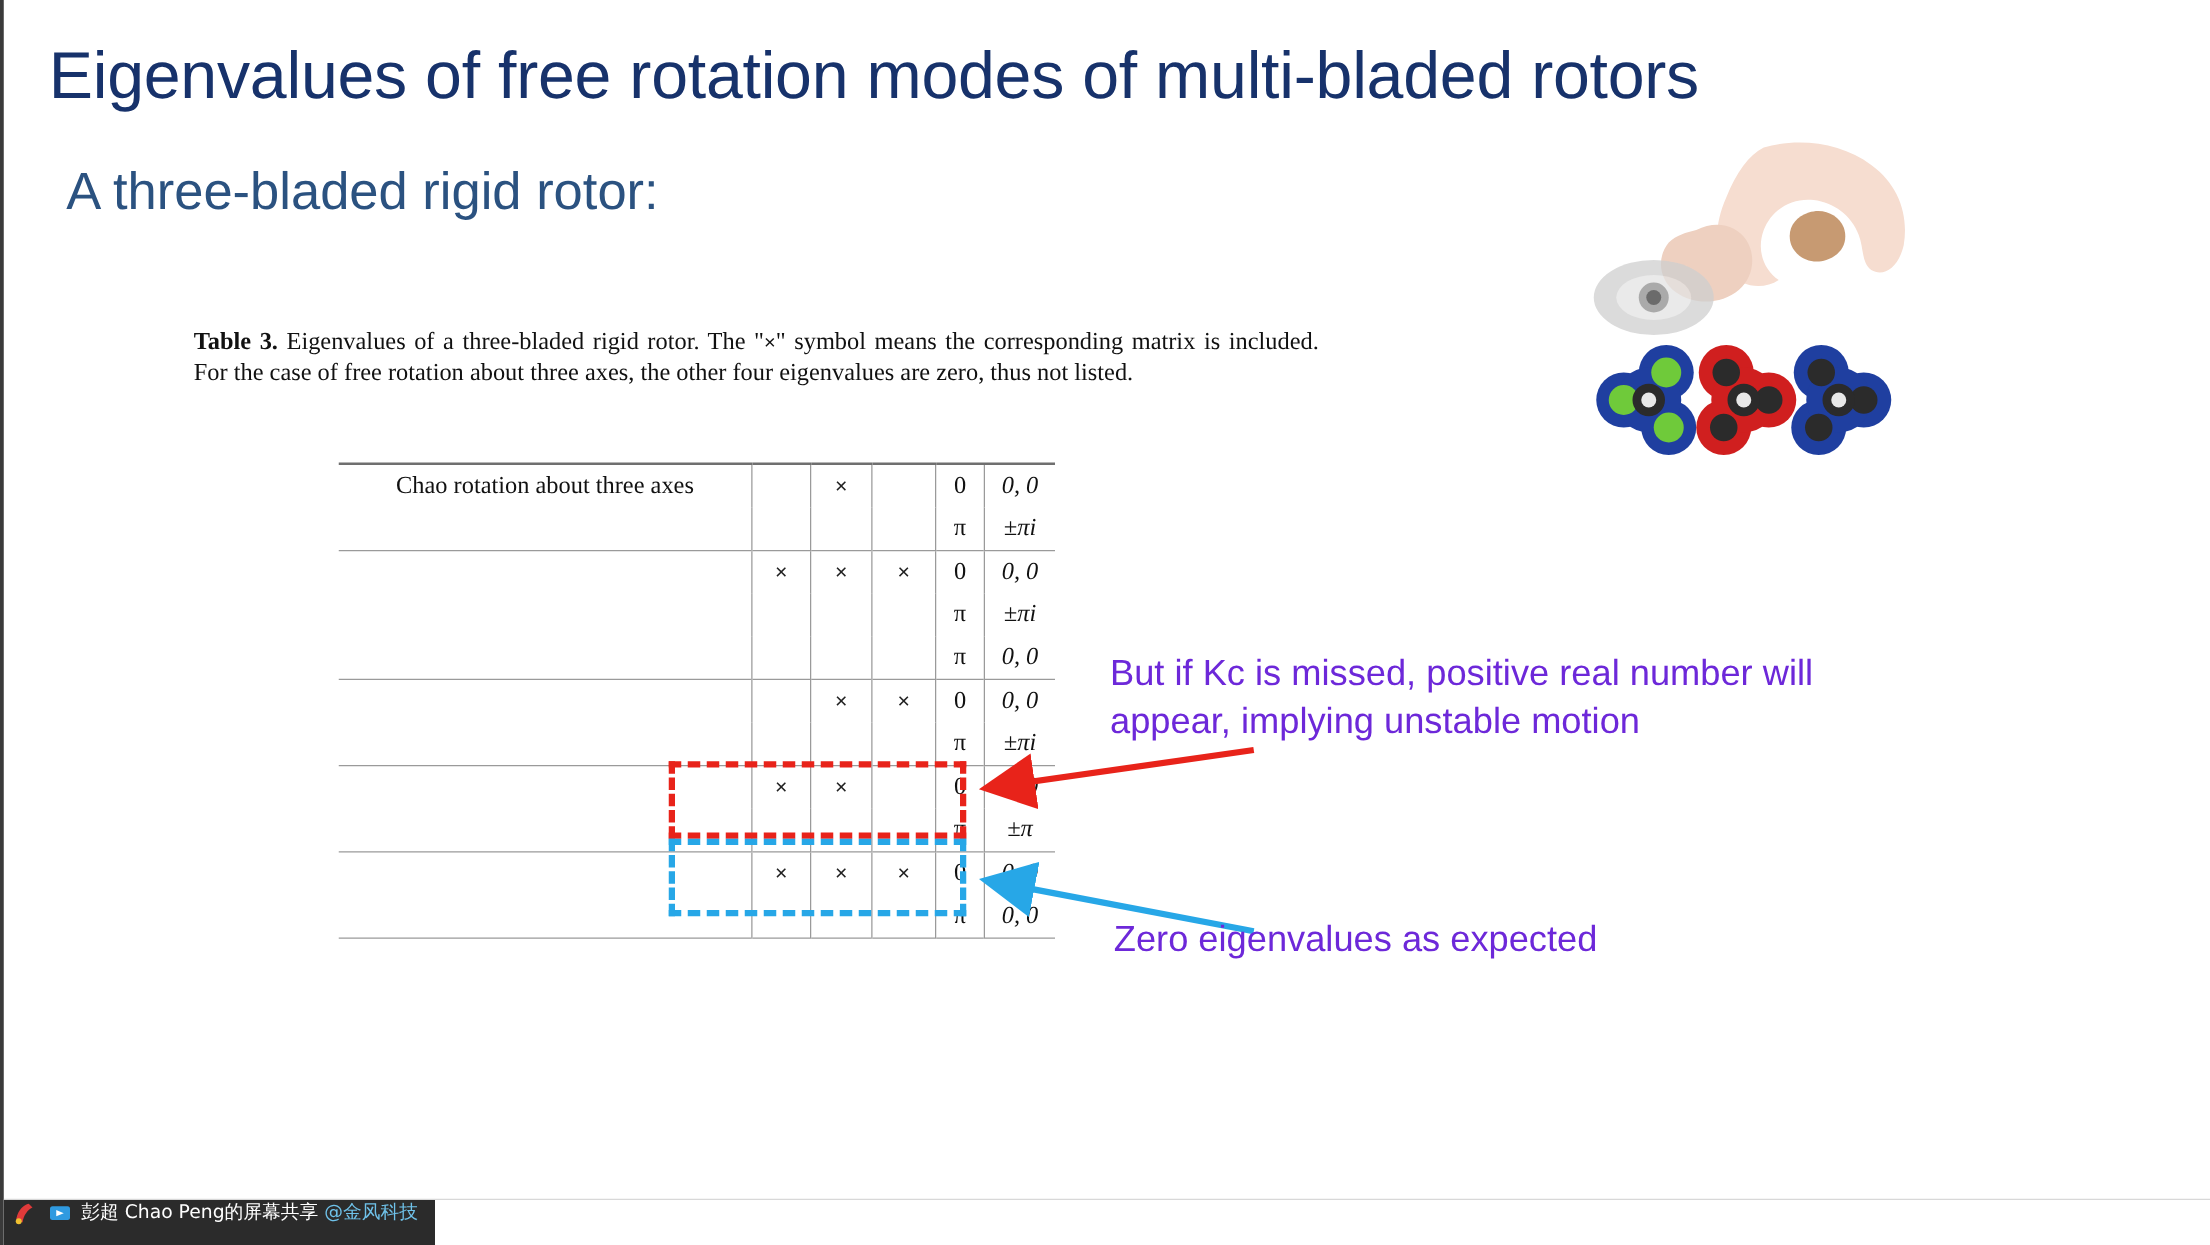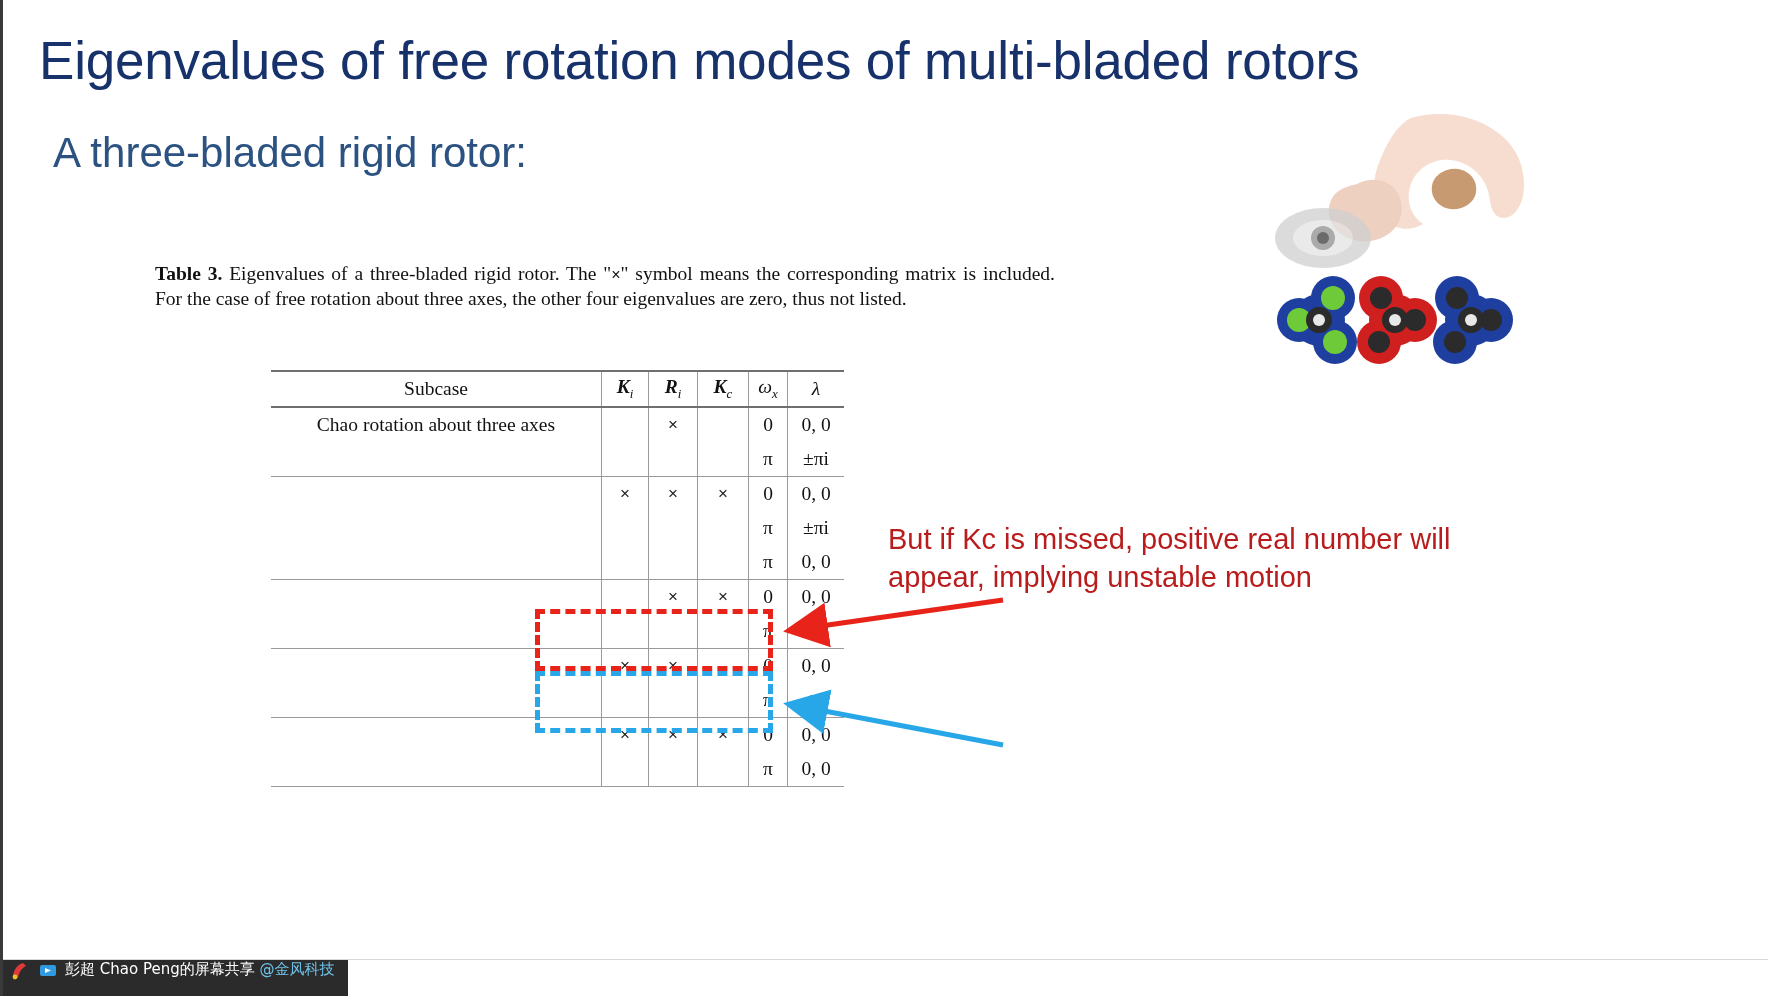--- a/index.html
+++ b/index.html
@@ -73,21 +73,21 @@
   .c-w{width:38px;}
   .c-l{width:56px;text-align:left;padding-left:10px;}
   .toprule td{border-top:2px solid #6f6f6f;}
   .midrule td{border-top:1px solid #9a9a9a;}
   .botrule td{border-top:1px solid #9a9a9a;}
   .hdr td{height:36px;}
   .it{font-style:italic;}
   .sub{font-size:13px;vertical-align:sub;font-style:italic;}
   .bi{font-weight:bold;font-style:italic;}
   .xm{font-family:"Liberation Sans",sans-serif;font-size:17px;color:#222;}
-  .lam{font-family:"Liberation Serif",serif;}
+  .lam{font-family:"Liberation Serif",serif;font-style:italic;}
 
   
   .box{
     position:absolute;
     box-sizing:border-box;
     pointer-events:none;
   }
   .box-red{
     left:532px;top:609px;width:238px;height:62px;
     border:5px dashed #e8231a;
@@ -95,21 +95,21 @@
   .box-blue{
     left:532px;top:671px;width:238px;height:62px;
     border:5px dashed #27a7e7;
   }
   
   .arrowsvg{position:absolute;left:0;top:0;width:1768px;height:996px;pointer-events:none;}
 
   
   .annot{
     position:absolute;
-    color:#b91c1c;
+    color:#6d28d9;
     font-size:29px;
     line-height:1.32;
   }
   .annot-red{left:885px;top:520px;width:620px;}
   .annot-blue{left:888px;top:733px;width:560px;}
 
   
   .photo{
     position:absolute;left:1258px;top:110px;width:272px;height:265px;
   }
@@ -145,28 +145,20 @@
   <div class="title">Eigenvalues of free rotation modes of multi-bladed rotors</div>
   <div class="subtitle">A three-bladed rigid rotor:</div>
 
   <div class="paperblock">
     <div class="caption"><b>Table 3.</b><span> Eigenvalues of a three-bladed rigid rotor. The "</span><span class="xsym">×</span><span>" symbol means the corresponding matrix is included. For the case of free rotation about three axes, the other four eigenvalues are zero, thus not listed.</span></div>
   </div>
 
   <div class="tablewrap">
     <table class="tbl">
       <tbody id="tbody">
-          <tr class="hdr toprule">
-            <td class="c-sub">Subcase</td>
-            <td class="c-k"><span class="bi">K</span><span class="sub">i</span></td>
-            <td class="c-r"><span class="bi">R</span><span class="sub">i</span></td>
-            <td class="c-kc"><span class="bi">K</span><span class="sub">c</span></td>
-            <td class="c-w"><span class="it">ω</span><span class="sub">x</span></td>
-            <td class="c-l"><span class="it">λ</span></td>
-          </tr>
           <tr class="toprule">
             <td class="c-sub">Chao rotation about three axes</td>
             <td class="c-k xm"></td>
             <td class="c-r xm">×</td>
             <td class="c-kc xm"></td>
             <td class="c-w">0</td>
             <td class="c-l lam">0, 0</td>
           </tr>
           <tr>
             <td class="c-sub"></td>
@@ -270,20 +262,21 @@
       </marker>
       <marker id="ahBlue" markerWidth="9" markerHeight="9" refX="7" refY="4.5" orient="auto">
         <path d="M0,0 L9,4.5 L0,9 z" fill="#27a7e7"></path>
       </marker>
     </defs>
     <line x1="1000" y1="600" x2="790" y2="630" stroke="#e8231a" stroke-width="5" marker-end="url(#ahRed)"></line>
     <line x1="1000" y1="745" x2="790" y2="705" stroke="#27a7e7" stroke-width="5" marker-end="url(#ahBlue)"></line>
   </svg>
 
   <div class="annot annot-red">But if Kc is missed, positive real number will appear, implying unstable motion</div>
+  <div class="annot annot-blue">Zero eigenvalues as expected</div>
 
   <div class="photo">
     <svg class="photosvg" width="272" height="265" viewBox="0 0 272 265">
 
       <g>
         <path d="M150 8 C178 0 212 4 236 22 C258 38 266 62 262 86 C258 104 246 112 236 106 C228 100 230 88 226 78 C220 62 206 52 190 50 C172 48 156 58 150 74 C144 90 150 106 162 114 C150 122 132 120 122 108 C110 94 110 70 120 48 C128 28 138 14 150 8 Z" fill="#f6ddd0"></path>
         <path d="M96 74 C112 66 128 70 136 82 C144 94 142 112 130 122 C116 134 94 134 80 124 C66 114 64 96 74 84 C80 78 88 76 96 74 Z" fill="#eed0c0"></path>
         <path d="M186 60 C198 56 210 62 214 72 C218 84 212 94 200 98 C188 102 176 96 172 86 C168 74 174 64 186 60 Z" fill="#c79a72"></path>
       </g>
 

